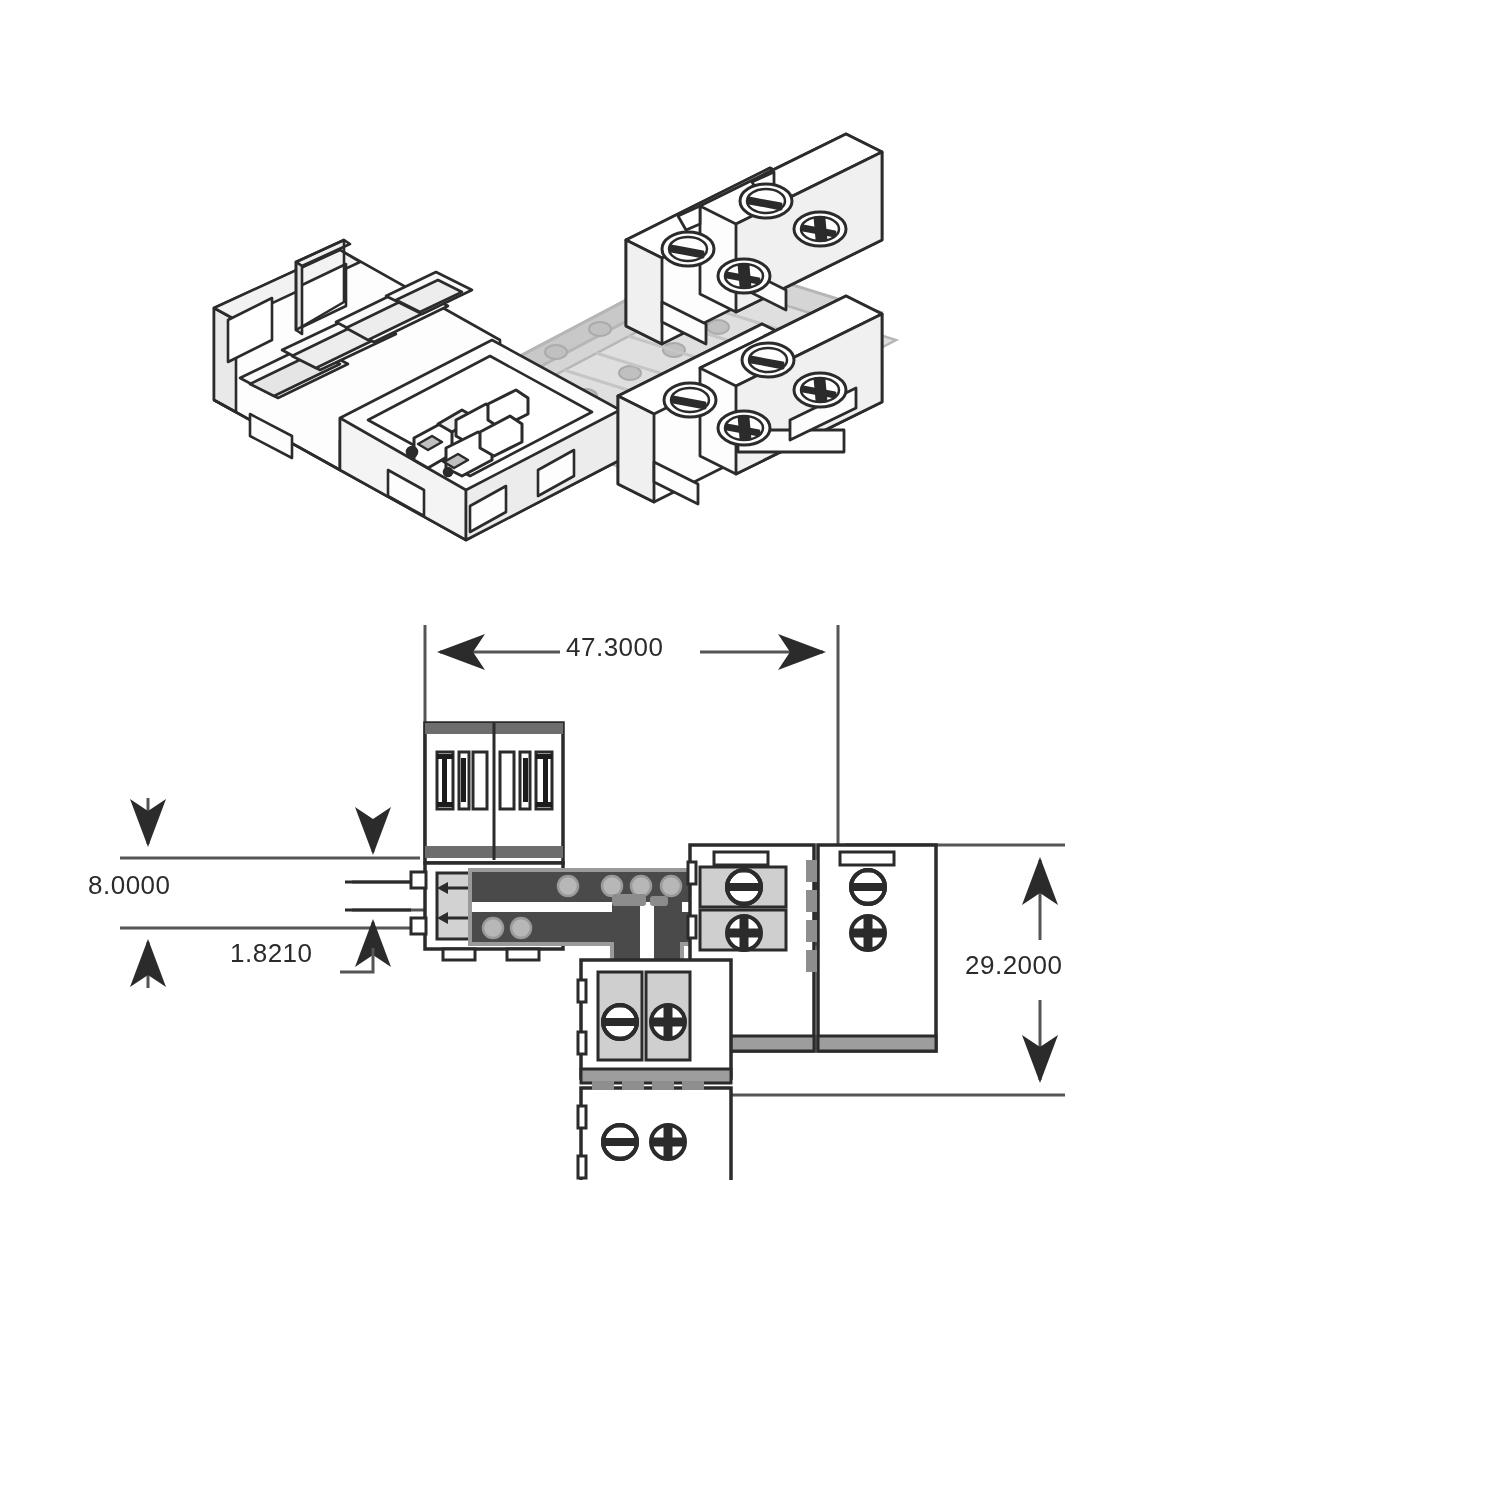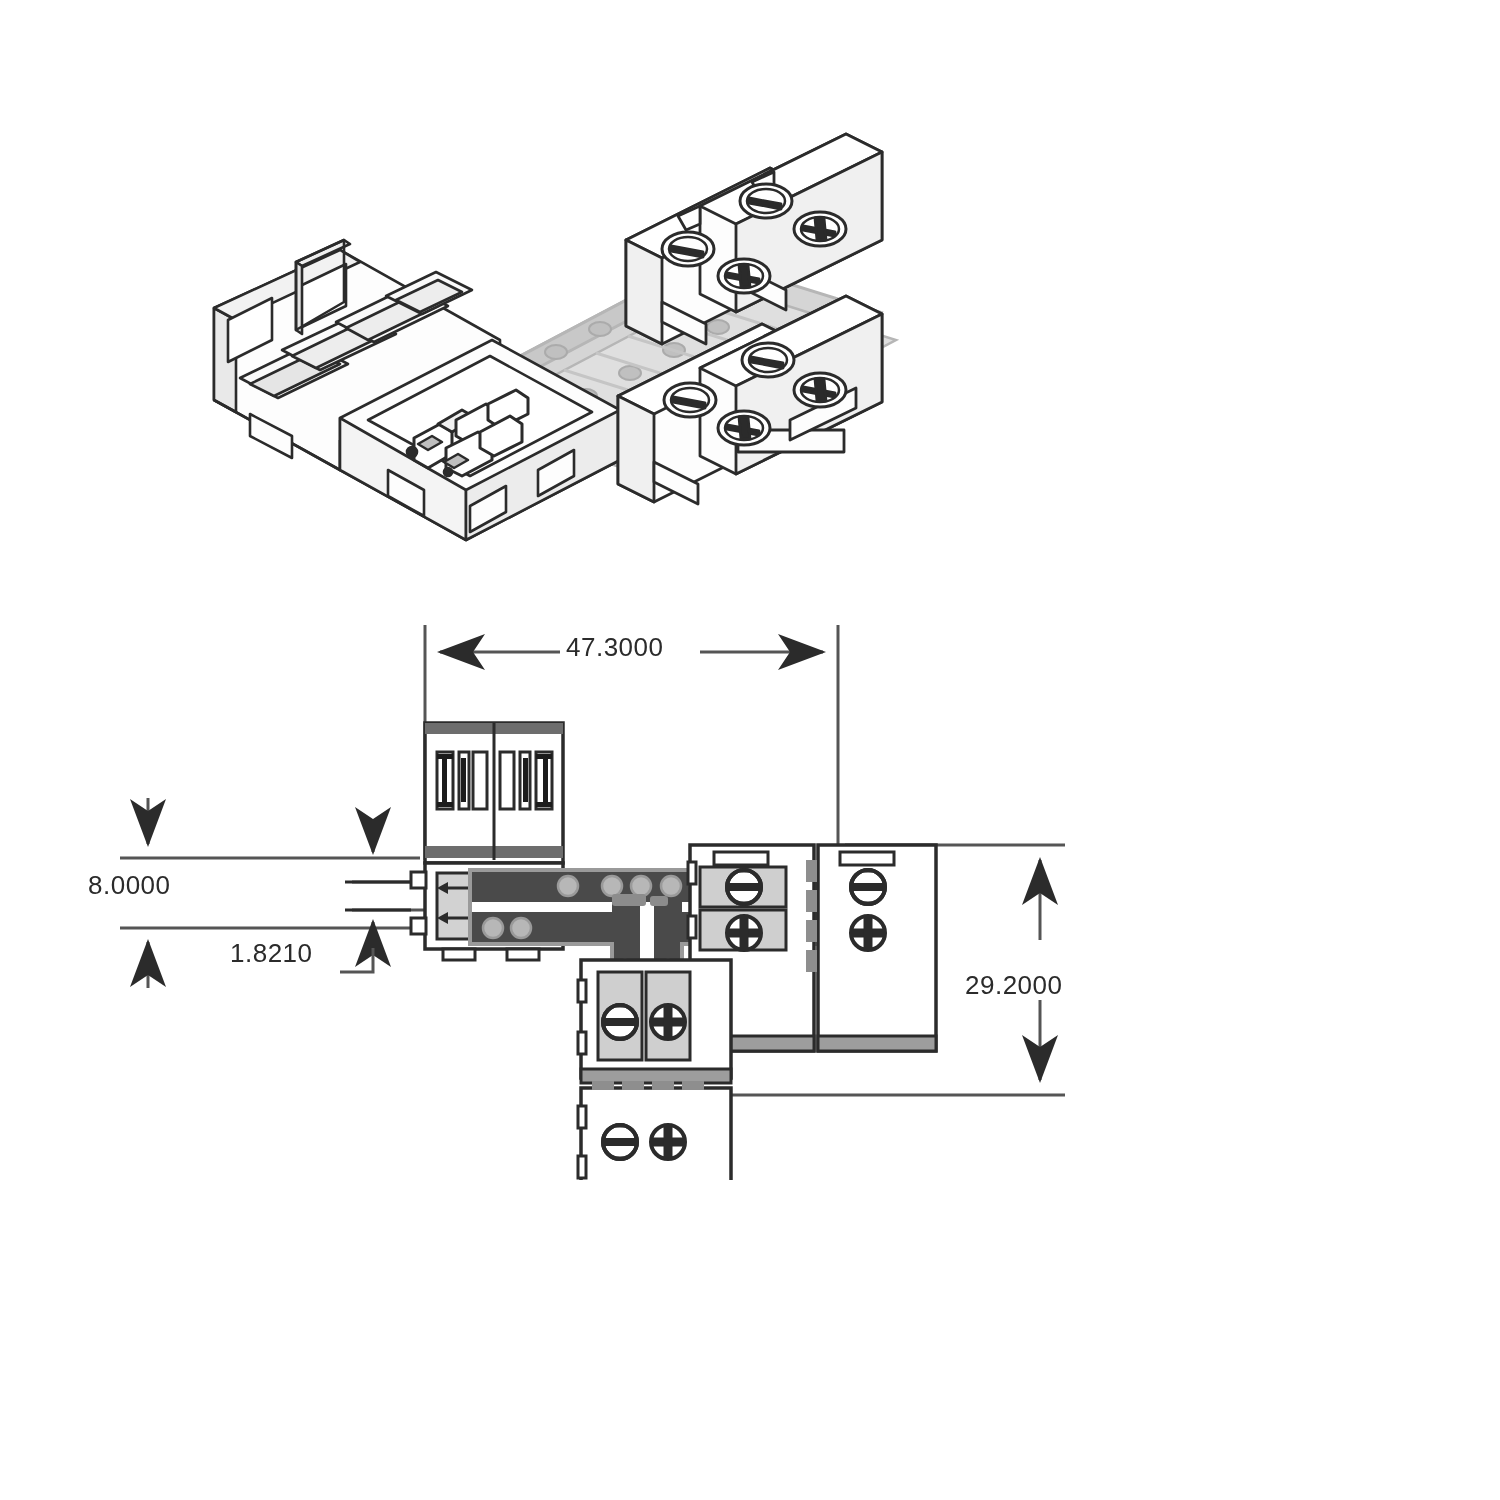--- a/index.html
+++ b/index.html
@@ -422,15 +422,15 @@
     </g>
   </svg>
   </div>
 
   <div class="dim-text" style="left:566px; top:632px;">47.3000</div>
 
   <div class="dim-text" style="left:88px; top:870px;">8.0000</div>
 
   <div class="dim-text" style="left:230px; top:938px;">1.8210</div>
 
-  <div class="dim-text" style="left:965px; top:950px;margin-top:20px;">29.2000</div>
+  <div class="dim-text" style="left:965px; top:950px;">29.2000</div>
 
 </div>
 
 </body></html>

